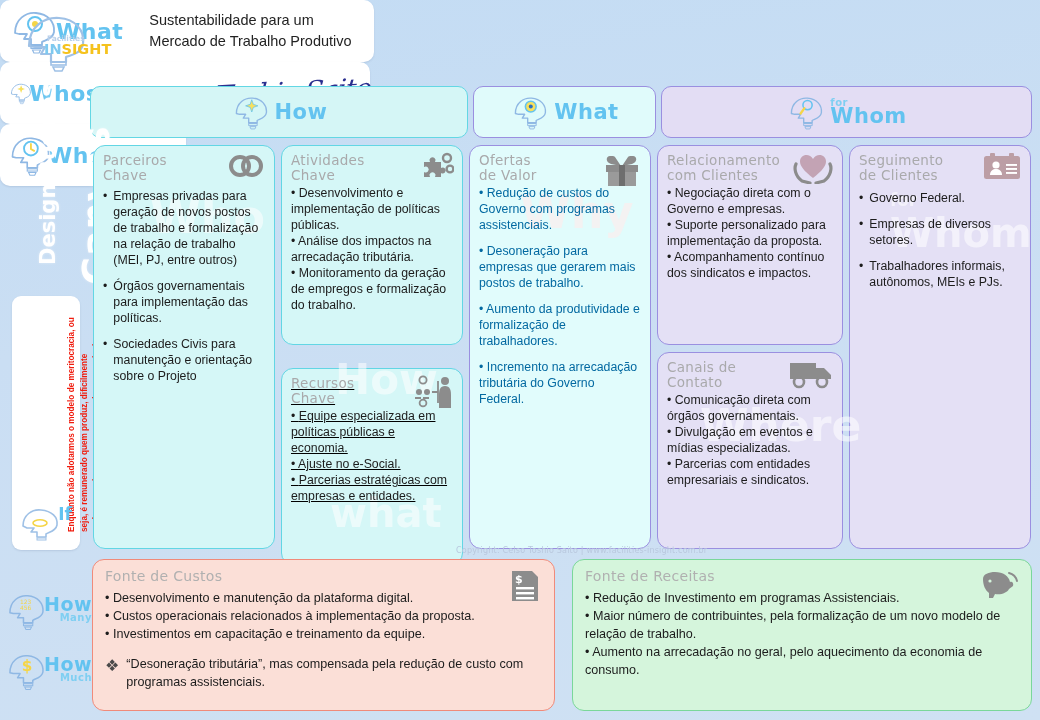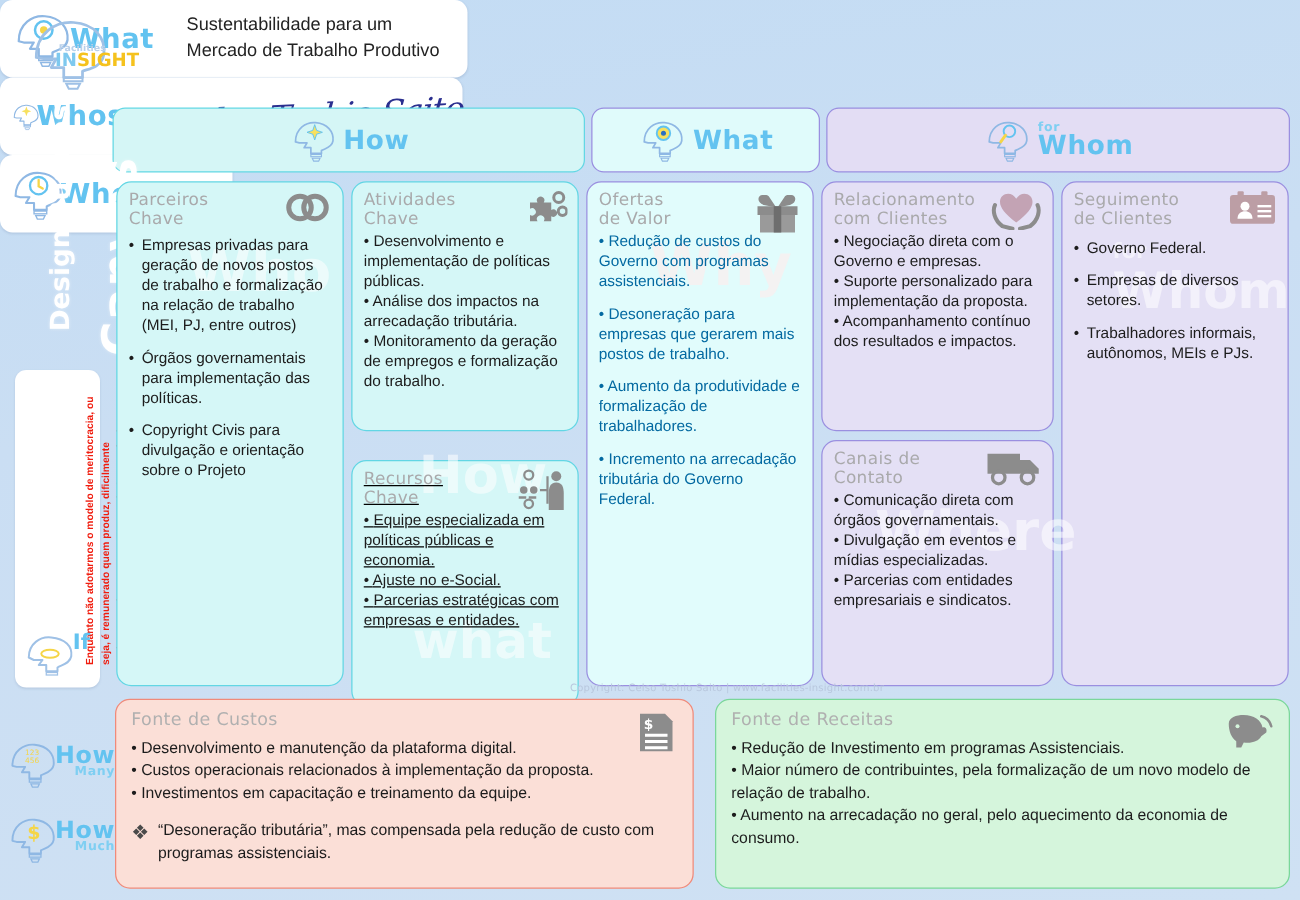--- a/index.html
+++ b/index.html
@@ -310,21 +310,21 @@
   <div class="blk blk-cyan" style="left:93px; top:145px; width:182px; height:404px;">
     <div class="blk-title">Parceiros
 Chave</div>
     <svg class="blk-icon" width="40" height="28" viewBox="0 0 40 28">
       <circle cx="14" cy="14" r="9" fill="none" stroke="#8c8c8c" stroke-width="4"></circle>
       <circle cx="26" cy="14" r="9" fill="none" stroke="#8c8c8c" stroke-width="4"></circle>
     </svg>
     <div class="blk-body dashlist spaced" style="margin-top:6px;">
       <div class="li"><span class="bullet">•</span><span>Empresas privadas para geração de novos postos de trabalho e formalização na relação de trabalho (MEI, PJ, entre outros)</span></div>
       <div class="li"><span class="bullet">•</span><span>Órgãos governamentais para implementação das políticas.</span></div>
-      <div class="li"><span class="bullet">•</span><span>Copyright Civis para divulgação e orientação sobre o Projeto</span></div>
+      <div class="li"><span class="bullet">•</span><span>Sociedades Civis para manutenção e orientação sobre o Projeto</span></div>
     </div>
   </div>
 
   <div class="blk blk-cyan" style="left:281px; top:145px; width:182px; height:200px;">
     <div class="blk-title">Atividades
 Chave</div>
     <svg class="blk-icon" width="34" height="30" viewBox="0 0 34 30">
       <path d="M4 10 h6 a3 3 0 1 1 5 0 h6 v6 a3 3 0 1 1 0 5 v4 h-6 a3 3 0 1 0 -5 0 h-6 v-5 a3 3 0 1 0 0 -5 Z" fill="#8c8c8c"></path>
       <circle cx="27" cy="6" r="4" fill="none" stroke="#8c8c8c" stroke-width="2.4"></circle>
       <circle cx="30" cy="17" r="3.4" fill="none" stroke="#8c8c8c" stroke-width="2.4"></circle>
@@ -378,21 +378,21 @@
     <div class="blk-title">Relacionamento
 com Clientes</div>
     <svg class="blk-icon" width="42" height="32" viewBox="0 0 42 32">
       <path d="M21 26 C12 19, 8 14, 8 9.5 C8 5.5, 11 3, 14.5 3 C17 3, 19.5 4.5, 21 7 C22.5 4.5, 25 3, 27.5 3 C31 3, 34 5.5, 34 9.5 C34 14, 30 19, 21 26 Z" fill="#c3a3b4"></path>
       <path d="M4 12 C2 16, 3 24, 10 29 L18 31" fill="none" stroke="#8c8c8c" stroke-width="3.2" stroke-linecap="round"></path>
       <path d="M38 12 C40 16, 39 24, 32 29 L24 31" fill="none" stroke="#8c8c8c" stroke-width="3.2" stroke-linecap="round"></path>
     </svg>
     <div class="blk-body">
       <div class="li">• <span>Negociação direta com o Governo e empresas.</span></div>
       <div class="li">• <span>Suporte personalizado para implementação da proposta.</span></div>
-      <div class="li">• <span>Acompanhamento contínuo dos resultados e impactos.</span></div>
+      <div class="li">• <span>Acompanhamento contínuo dos sindicatos e impactos.</span></div>
     </div>
   </div>
 
   <div class="blk blk-purple" style="left:657px; top:352px; width:186px; height:197px;">
     <div class="blk-title">Canais de
 Contato</div>
     <svg class="blk-icon" width="46" height="30" viewBox="0 0 46 30">
       <path d="M2 4 h26 v16 h-26 z" fill="#8c8c8c"></path>
       <path d="M28 9 h8 l7 7 v4 h-15 z" fill="#8c8c8c"></path>
       <circle cx="11" cy="23" r="5" fill="none" stroke="#8c8c8c" stroke-width="2.6"></circle>

